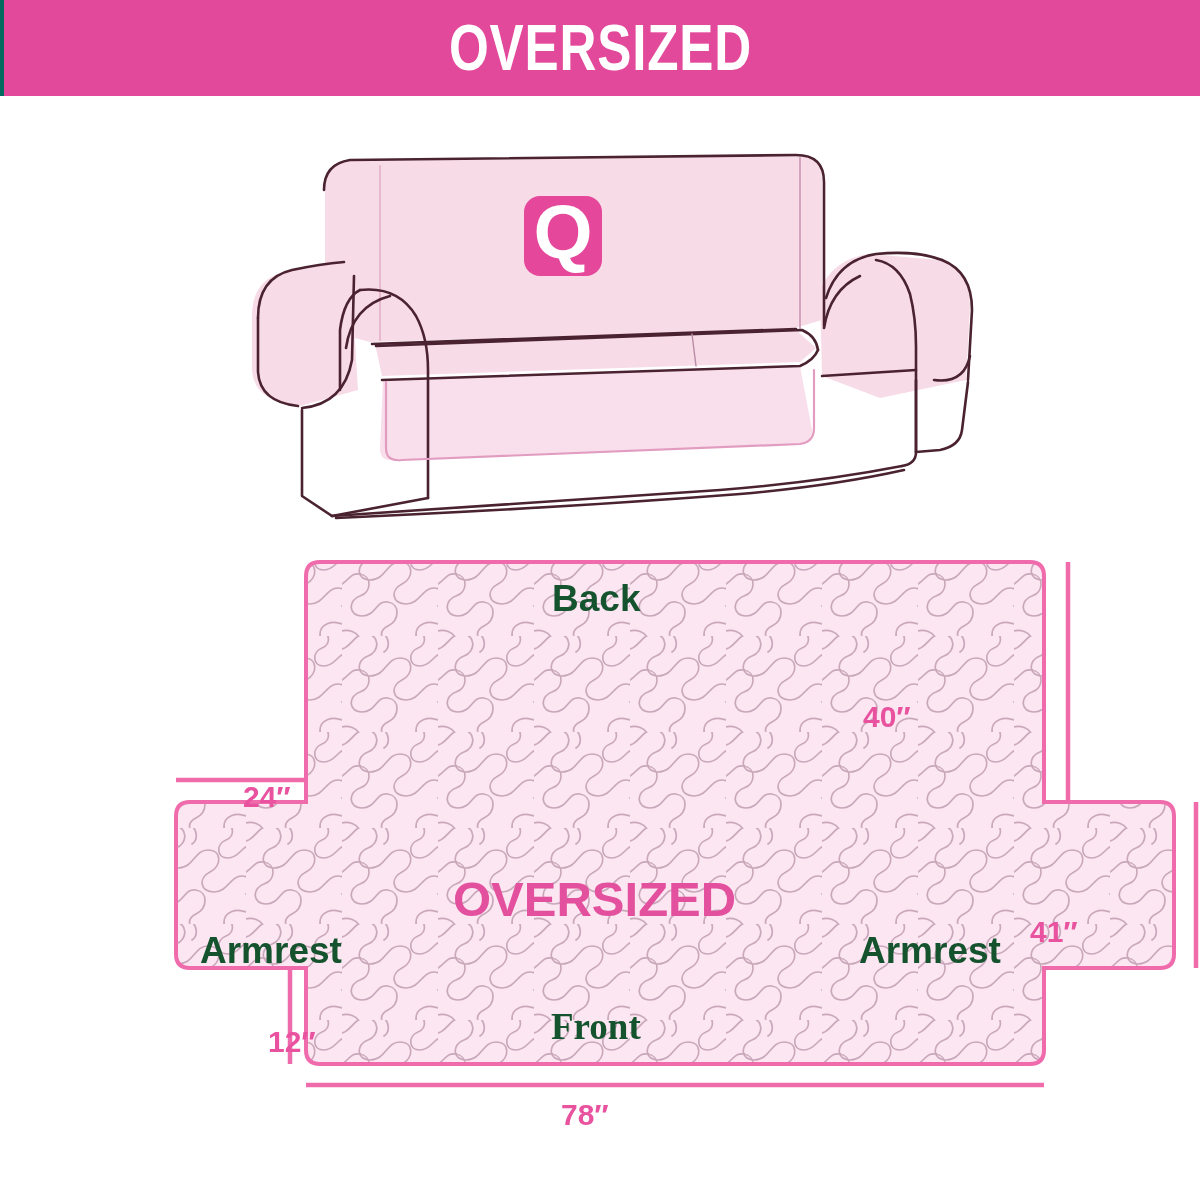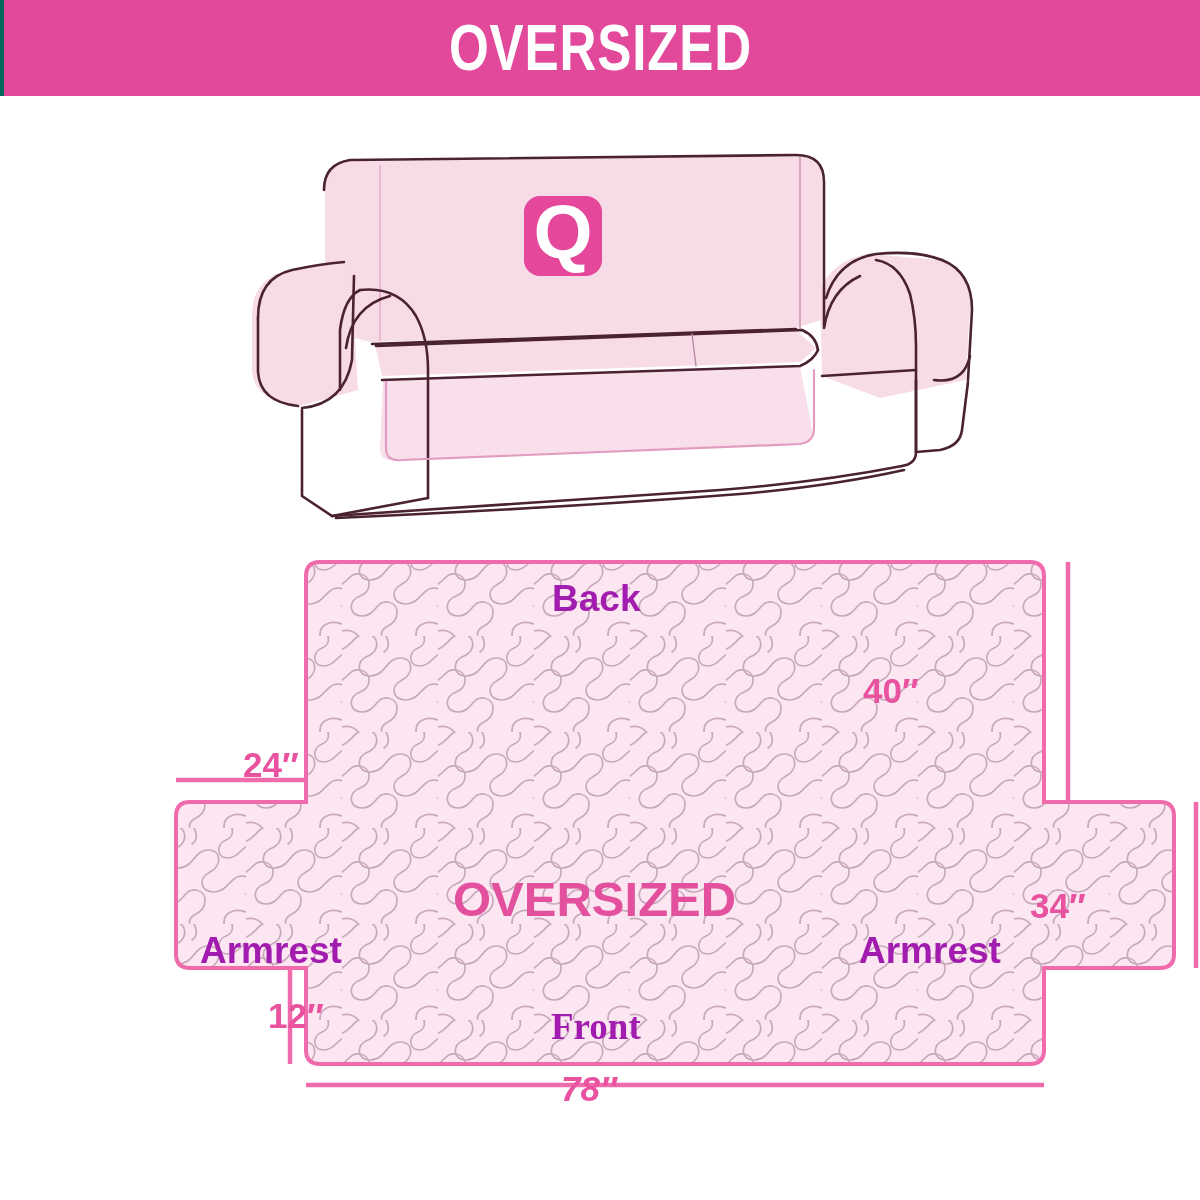--- a/index.html
+++ b/index.html
@@ -66,45 +66,46 @@
   }
 
   .dim-label {
     position: absolute;
     font-weight: bold;
     white-space: nowrap;
     font-family: "Liberation Sans", sans-serif;
   }
   .measure-label {
     color: #e8529f;
-    font-size: 35px;
+    font-size: 30px;
     line-height: 42px;
+    margin-top: 26px;
   }
   .panel-label {
-    color: #a21caf;
+    color: #14532d;
     font-size: 37px;
     line-height: 37px;
   }
   .center-label {
     color: #e2509e;
     font-size: 49px;
     line-height: 49px;
     letter-spacing: 0px;
   }
 
   #label-40 { left: 713px; top: 130px; }
-  #label-24 { left: 93px;  top: 204px; }
+  #label-24 { left: 93px;  top: 210px; }
   #label-23 { left: 880px; top: 345px; }
   #label-13 { left: 118px; top: 455px; }
   #label-back   { left: 402px; top: 40px; }
   #label-front  { left: 401px; top: 468px; font-family: Liberation Serif, serif; }
   #label-armrest-left  { left: 50px;  top: 392px; }
   #label-armrest-right { left: 709px; top: 392px; }
   #label-oversized-center { left: 303px; top: 335px; }
-  #label-78 { left: 411px; top: 528px; font-style: italic; }
+  #label-78 { left: 411px; top: 528px; }
 </style>
 </head>
 <body>
 
 <div id="header-banner">
   <div id="header-accent-strip"></div>
   <div id="header-title">OVERSIZED</div>
 </div>
 
 <div id="sofa-illustration">
@@ -228,21 +229,21 @@
 
       <line x1="156" y1="545" x2="894" y2="545"></line>
     </g>
   </svg>
 
   
   <div class="dim-label measure-label" id="label-40">40″</div>
 
   <div class="dim-label measure-label" id="label-24">24″</div>
 
-  <div class="dim-label measure-label" id="label-23">34″</div>
+  <div class="dim-label measure-label" id="label-23">41″</div>
 
   <div class="dim-label measure-label" id="label-13">12″</div>
 
   <div class="dim-label measure-label" id="label-78">78″</div>
 
   <div class="dim-label panel-label" id="label-back">Back</div>
 
   <div class="dim-label panel-label" id="label-front">Front</div>
 
   <div class="dim-label panel-label" id="label-armrest-left">Armrest</div>

